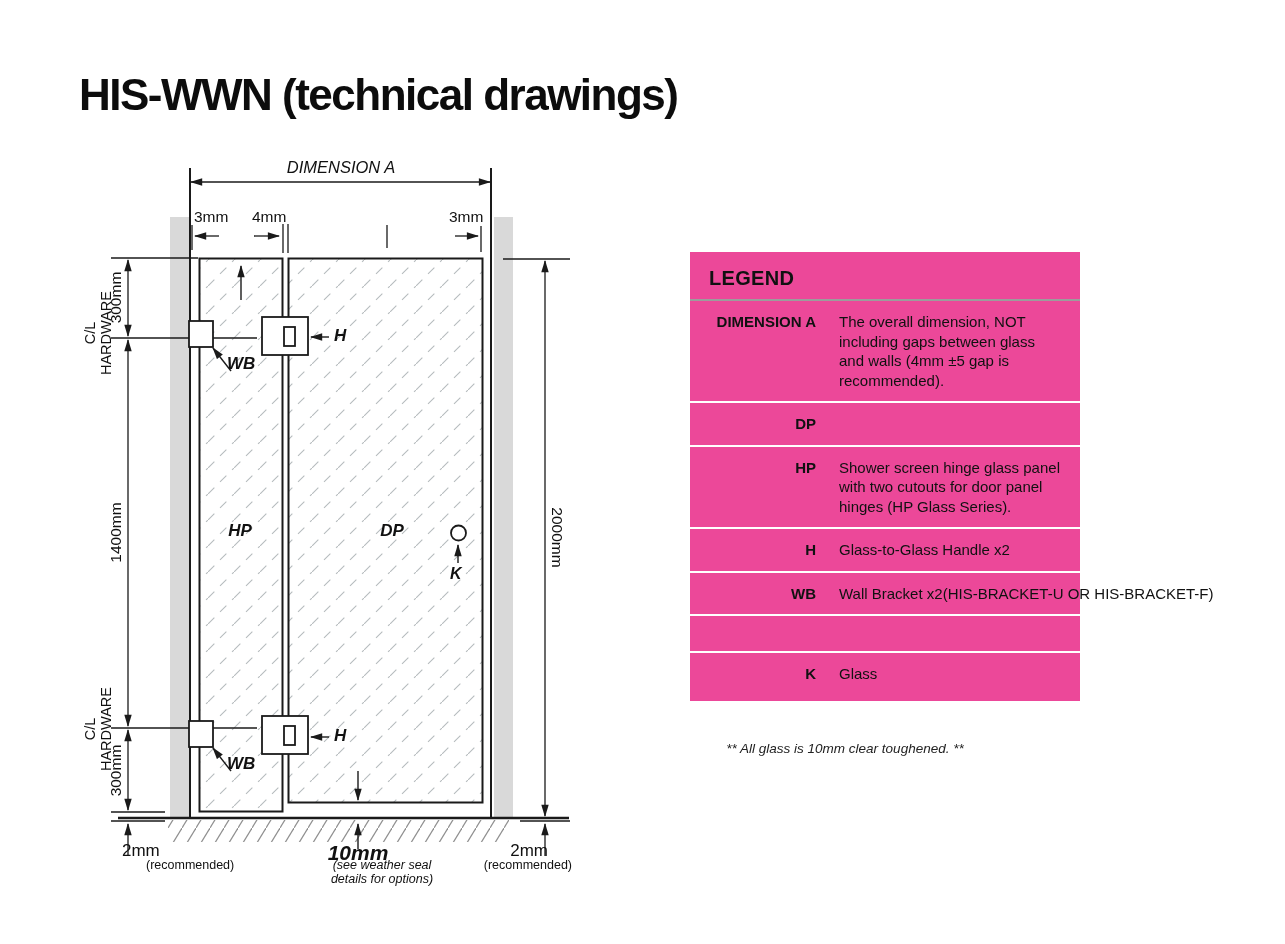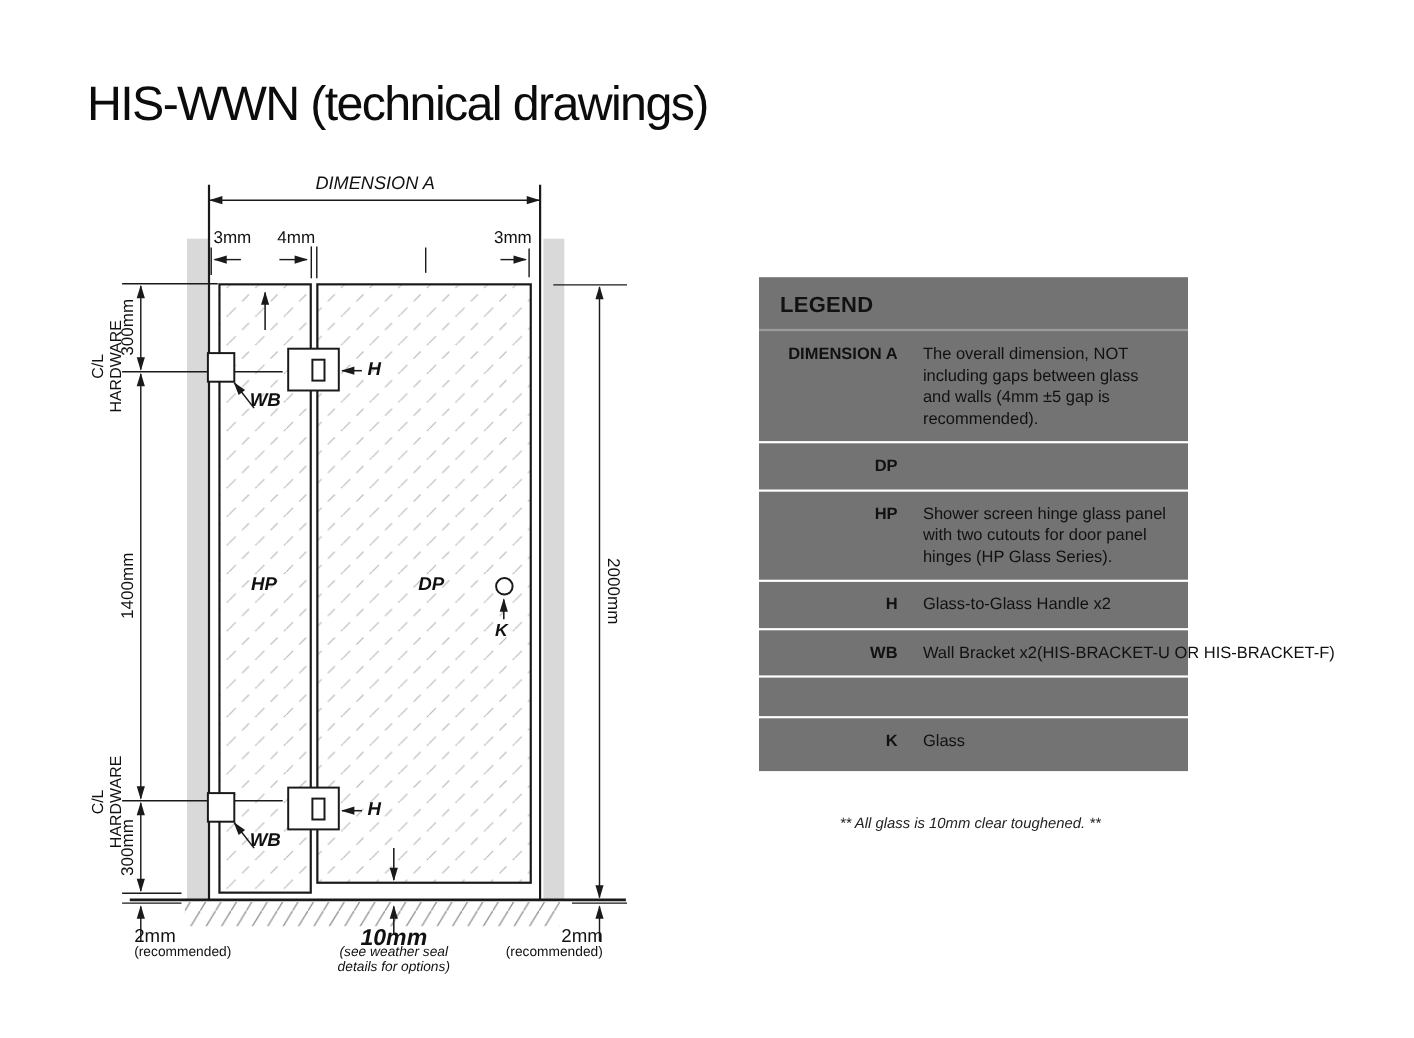--- a/index.html
+++ b/index.html
@@ -1,42 +1,42 @@
 <!DOCTYPE html>
 <html><head>
 <meta charset="utf-8">
 <style>
   html,body{margin:0;padding:0;background:#ffffff;}
   .page{position:relative;width:1285px;height:944px;background:#fff;overflow:hidden;
         font-family:"Liberation Sans",sans-serif;color:#111;}
-  .page-title{position:absolute;left:79px;top:70px;font-size:44px;font-weight:400;
+  .page-title{position:absolute;left:79px;top:70px;font-size:44px;font-weight:700;
         letter-spacing:-1.5px;color:#0c0c0c;white-space:nowrap;}
   svg.drawing{position:absolute;left:0;top:0;width:1285px;height:944px;}
 
   
   .dlabel{position:absolute;font-size:15.5px;color:#111;white-space:nowrap;line-height:1.1;}
   .ctr{text-align:center;white-space:normal;}
   .ital{font-style:italic;}
   .boldital{font-style:italic;font-weight:700;}
   .rotl{transform:rotate(-90deg);}
   .rotr{transform:rotate(90deg);}
   .two-line span{display:block;}
-  .small-note{font-size:12.5px;}
+  .small-note{font-size:12.5px;margin-left:24px;}
 
   
-  .legend{position:absolute;left:690px;top:252px;width:390px;background:#737373;}
+  .legend{position:absolute;left:690px;top:252px;width:390px;background:#ec4899;}
   .legend-head{font-size:20px;font-weight:700;letter-spacing:.3px;
         padding:15px 0 9px 19px;border-bottom:2px solid #9c9c9c;}
   .lrow{display:flex;align-items:flex-start;padding:11px 0;}
   .lrow + .lrow{border-top:2px solid #ffffff;}
   .lrow.empty{min-height:13px;}
   .lterm{flex:none;width:126px;text-align:right;font-weight:700;font-size:15px;line-height:19.5px;}
   .ldesc{margin-left:23px;width:238px;font-size:15px;line-height:19.5px;white-space:pre-line;}
   .ldesc.nowrap{white-space:nowrap;width:auto;}
-  .legend-foot{position:absolute;left:690px;top:741px;width:384px;text-align:center;
+  .legend-foot{position:absolute;left:653px;top:741px;width:384px;text-align:center;
         font-size:13.5px;font-style:italic;color:#222;}
 </style>
 </head>
 <body>
 
 <div class="page">
 
   <div class="page-title">HIS-WWN (technical drawings)</div>
 
   <svg class="drawing" viewBox="0 0 1285 944">

